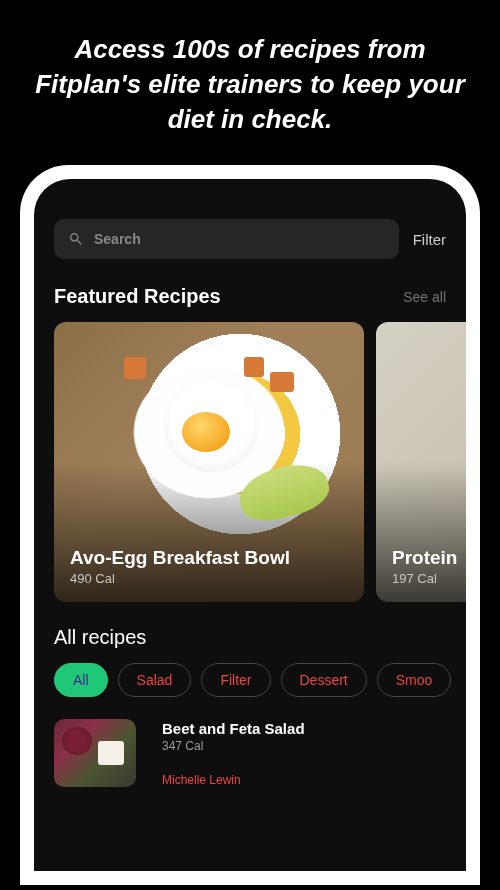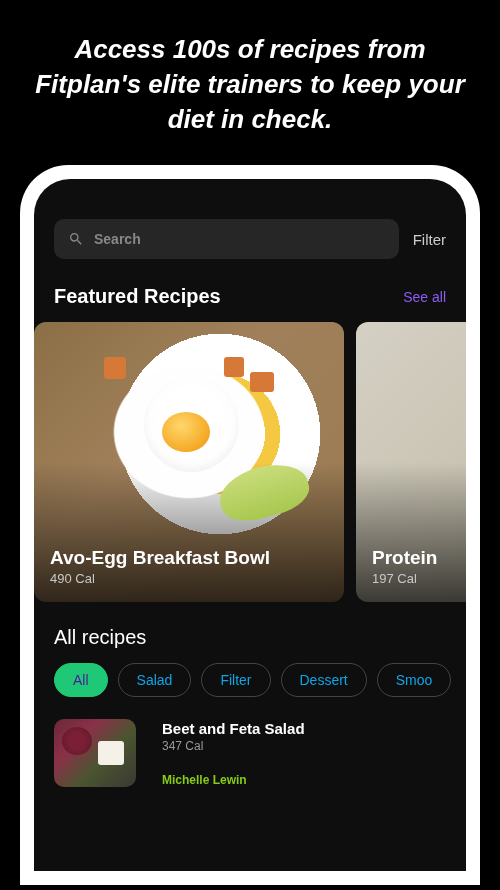--- a/index.html
+++ b/index.html
@@ -53,24 +53,25 @@
     .search-bar svg { width: 16px; height: 16px; fill: #888; }
     .search-placeholder { color: #888; font-size: 14px; }
     .filter-label { color: #ccc; font-size: 15px; }
     .section-header {
       display: flex;
       justify-content: space-between;
       align-items: center;
       padding: 8px 20px 14px;
     }
     .section-title { color: #fff; font-size: 20px; font-weight: 700; }
-    .see-all { color: #8b5cf6; font-size: 14px; }
+    .see-all { color: #737373; font-size: 14px; }
     .featured-row {
       display: flex;
       gap: 12px;
+      padding-left: 20px;
       overflow: hidden;
     }
     .featured-card {
       width: 310px;
       height: 280px;
       border-radius: 12px;
       position: relative;
       flex-shrink: 0;
       overflow: hidden;
       display: flex;
@@ -143,21 +144,21 @@
     .chips-row {
       display: flex;
       gap: 10px;
       padding: 0 20px 18px;
       overflow: hidden;
     }
     .chip {
       padding: 8px 18px;
       border-radius: 20px;
       font-size: 14px;
-      color: #0ea5e9;
+      color: #ef4444;
       border: 1px solid #444;
       white-space: nowrap;
       flex-shrink: 0;
     }
     .chip.active { background: #1ec876; border-color: #1ec876; color: #4c1d95; font-weight: 400; }
 
     .recipe-item {
       display: flex;
       gap: 26px;
       padding: 4px 20px;
@@ -183,21 +184,21 @@
       content: "";
       position: absolute;
       top: 22px; right: 12px;
       width: 26px; height: 24px;
       background: #f5f0e8;
       border-radius: 3px;
     }
     .recipe-info { flex: 1; }
     .recipe-name { color: #fff; font-size: 15px; font-weight: 600; }
     .recipe-cal { color: #999; font-size: 12px; margin-top: 2px; }
-    .recipe-author { color: #84cc16; font-size: 12px; margin-top: 20px; font-weight: bold; }
+    .recipe-author { color: #ef4444; font-size: 12px; margin-top: 20px; }
   </style>
 </head>
 <body>
 
 <div class="promo-text">Access 100s of recipes from Fitplan's elite trainers to keep your diet in check.</div>
 
 <div class="phone-frame">
   <div class="phone-screen">
 
     <div class="search-row">

